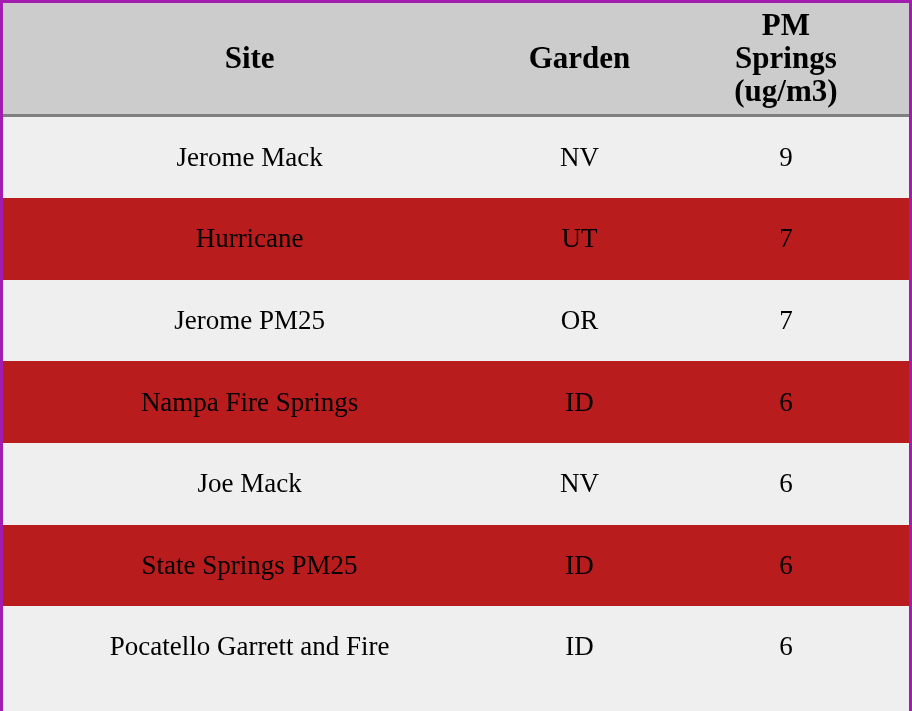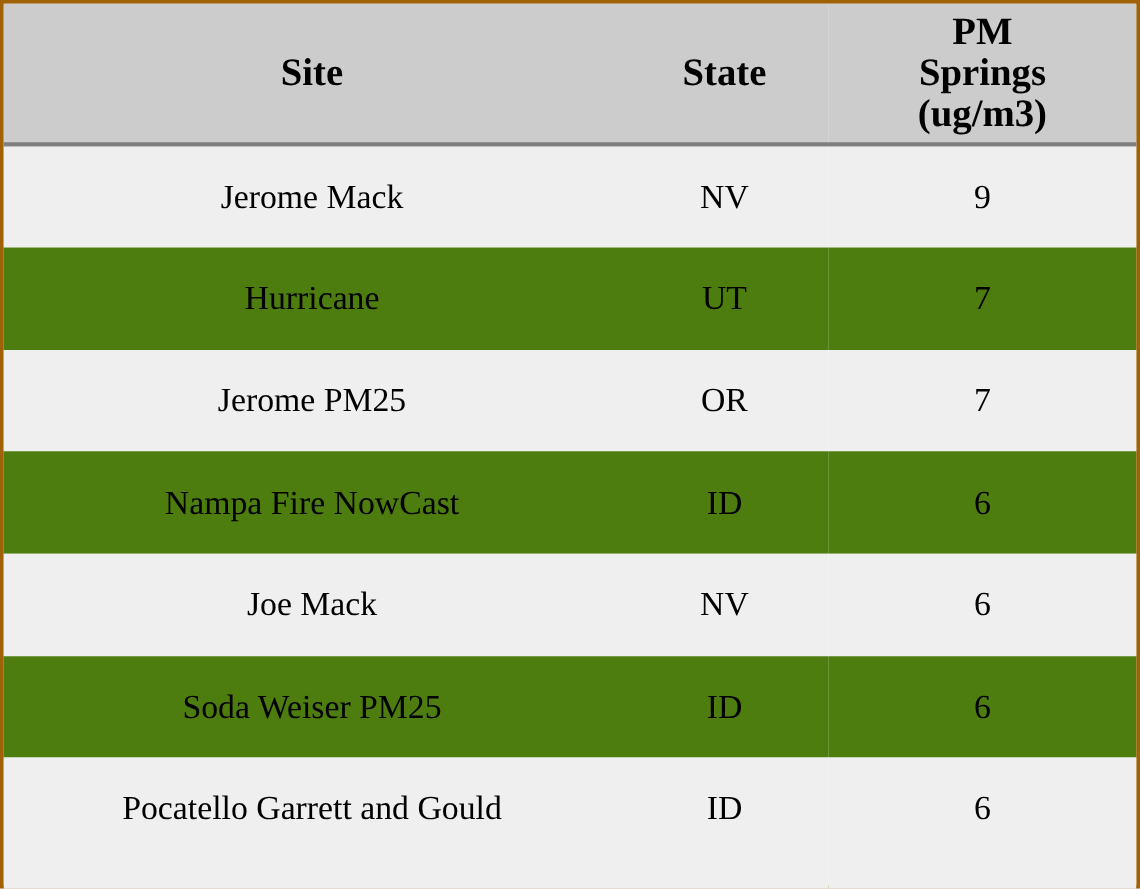--- a/index.html
+++ b/index.html
@@ -10,21 +10,21 @@
   body {
     width: 912px;
     height: 711px;
     font-family: "Liberation Serif", serif;
     overflow: hidden;
   }
   .table-frame {
     width: 912px;
     height: 711px;
     box-sizing: border-box;
-    border: 3px solid #a16207;
+    border: 3px solid #a21caf;
     background: #ffffff;
   }
   table.data-table {
     width: 100%;
     height: 100%;
     border-collapse: collapse;
     table-layout: fixed;
   }
   table.data-table thead th {
     background: #cccccc;
@@ -48,36 +48,36 @@
     text-align: center;
     vertical-align: middle;
     padding: 12px;
     height: 57.6px;
     border: none;
   }
   table.data-table tbody tr.odd td {
     background: #efefef;
   }
   table.data-table tbody tr.even td {
-    background: #4d7c0f;
+    background: #b91c1c;
     margin-top: 48px;
   }
 </style>
 </head>
 <body>
 
 <div class="table-frame">
   <table class="data-table">
     <thead>
       <tr>
         <th class="col-site">
           <span>Site</span>
         </th>
         <th class="col-state">
-          <span>State</span>
+          <span>Garden</span>
         </th>
         <th class="col-value">
           <div>PM</div>
           <div>Springs</div>
           <div>(ug/m3)</div>
         </th>
       </tr>
     </thead>
     <tbody>
       <tr class="odd">
@@ -89,36 +89,36 @@
         <td>Hurricane</td>
         <td>UT</td>
         <td>7</td>
       </tr>
       <tr class="odd">
         <td>Jerome PM25</td>
         <td>OR</td>
         <td>7</td>
       </tr>
       <tr class="even">
-        <td>Nampa Fire NowCast</td>
+        <td>Nampa Fire Springs</td>
         <td>ID</td>
         <td>6</td>
       </tr>
       <tr class="odd">
         <td>Joe Mack</td>
         <td>NV</td>
         <td>6</td>
       </tr>
       <tr class="even">
-        <td>Soda Weiser PM25</td>
+        <td>State Springs PM25</td>
         <td>ID</td>
         <td>6</td>
       </tr>
       <tr class="odd">
-        <td>Pocatello Garrett and Gould</td>
+        <td>Pocatello Garrett and Fire</td>
         <td>ID</td>
         <td>6</td>
       </tr>
       <tr class="odd">
         <td>RT</td>
         <td>NV</td>
         <td>6</td>
       </tr>
     </tbody>
   </table>

